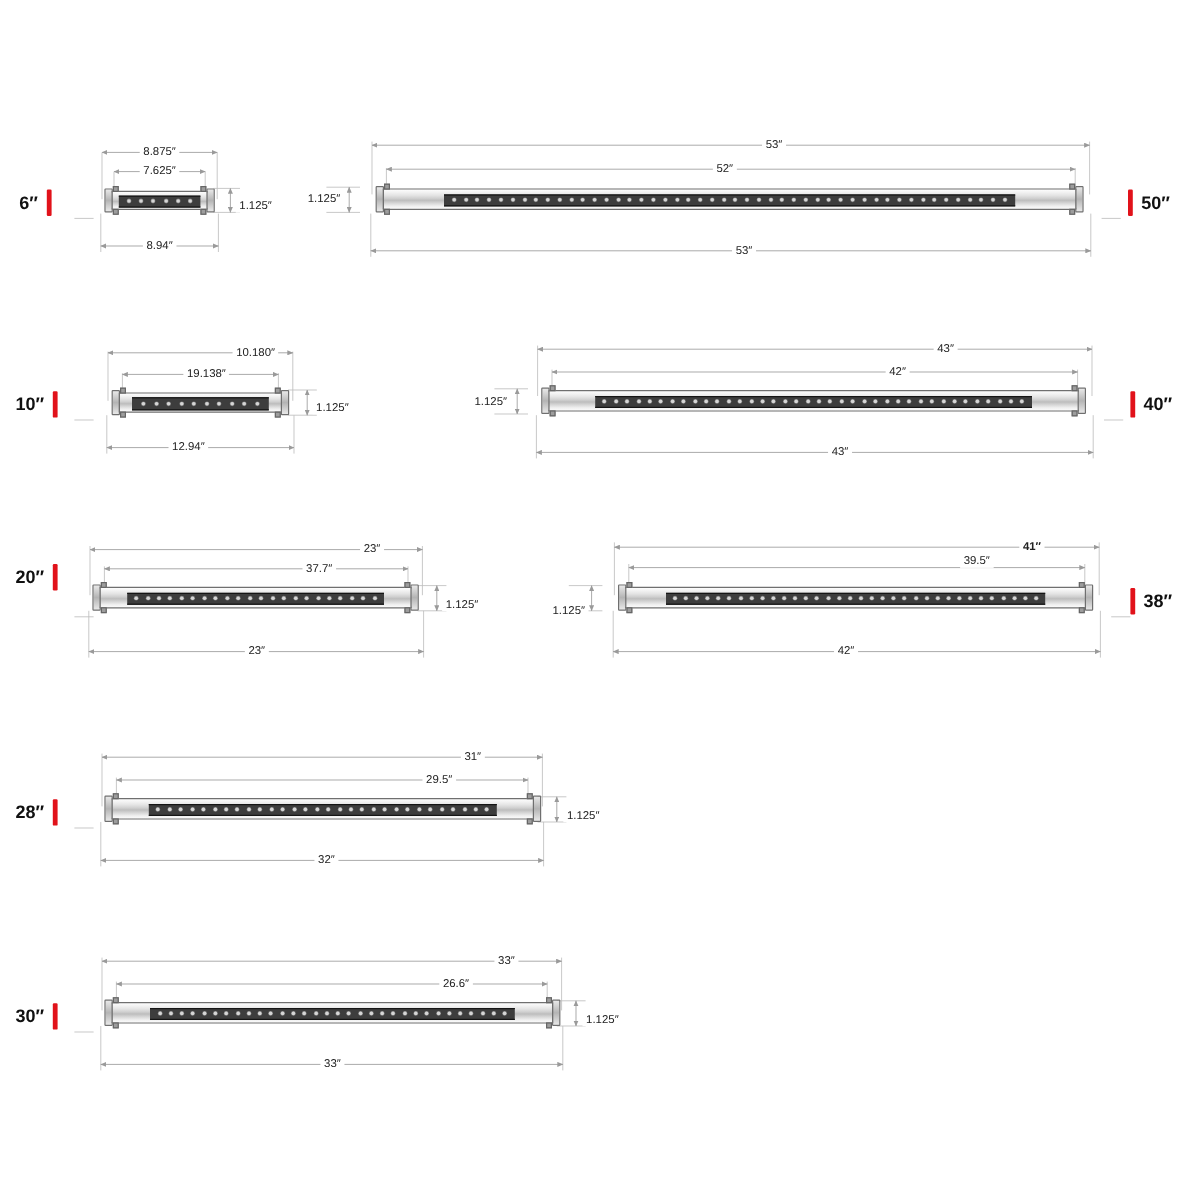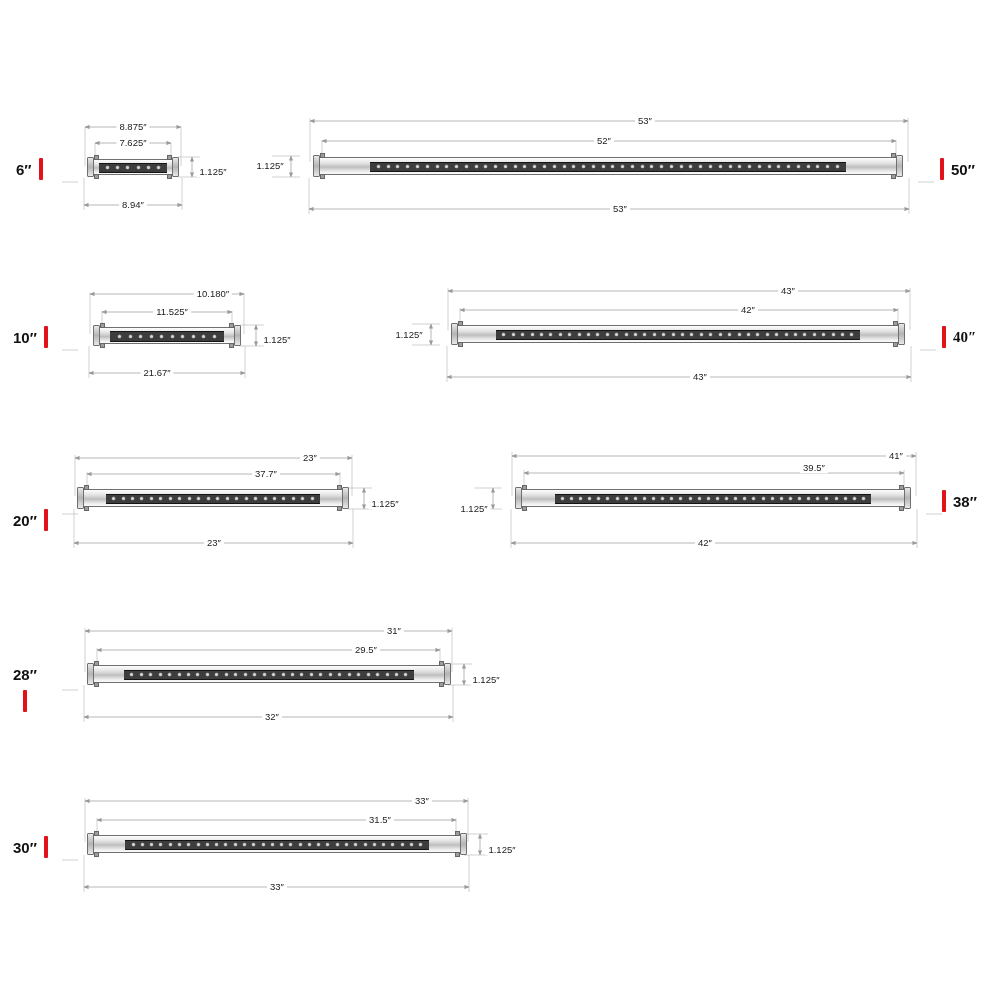--- a/index.html
+++ b/index.html
@@ -384,25 +384,25 @@
       </div>
     </div>
     <div class="end l"></div>
     <div class="end r"></div>
     <div class="bracket tl"></div>
     <div class="bracket tr"></div>
     <div class="bracket bl"></div>
     <div class="bracket br"></div>
   </div>
   <span class="dim-text" style="left:213px; top:294px;">10.180″</span>
-  <span class="dim-text" style="left:172px; top:312px;">11.525″</span>
-  <span class="dim-text" style="left:157px; top:373px;">21.67″</span>
+  <span class="dim-text" style="left:172px; top:312px;">19.138″</span>
+  <span class="dim-text" style="left:157px; top:373px;">12.94″</span>
   <span class="dim-text" style="left:277px; top:340px;">1.125″</span>
 
-  <div class="size-label right" style="left:942px; top:326px;font-family:Liberation Serif, serif;">
+  <div class="size-label right" style="left:942px; top:326px;">
     <span>40″</span>
     <span class="red-bar" style="height:22px;"></span>
   </div>
   <div class="bar" style="left:456px; top:325px; width:444px; height:18px;">
     <div class="body"></div>
     <div class="lens">
       <div class="leds">
         <span class="led"></span>
           <span class="led"></span>
           <span class="led"></span>
@@ -448,21 +448,21 @@
     <div class="bracket tl"></div>
     <div class="bracket tr"></div>
     <div class="bracket bl"></div>
     <div class="bracket br"></div>
   </div>
   <span class="dim-text" style="left:788px; top:291px;">43″</span>
   <span class="dim-text" style="left:748px; top:310px;">42″</span>
   <span class="dim-text" style="left:700px; top:377px;">43″</span>
   <span class="dim-text" style="left:409px; top:335px;">1.125″</span>
 
-  <div class="size-label" style="left:13px; top:509px;text-align:center;">
+  <div class="size-label" style="left:13px; top:470px;text-align:center;">
     <span>20″</span>
     <span class="red-bar" style="height:22px;"></span>
   </div>
   <div class="bar" style="left:82px; top:489px; width:262px; height:18px;">
     <div class="body"></div>
     <div class="lens">
       <div class="leds">
         <span class="led"></span>
           <span class="led"></span>
           <span class="led"></span>
@@ -543,26 +543,26 @@
           <span class="led"></span>
       </div>
     </div>
     <div class="end l"></div>
     <div class="end r"></div>
     <div class="bracket tl"></div>
     <div class="bracket tr"></div>
     <div class="bracket bl"></div>
     <div class="bracket br"></div>
   </div>
-  <span class="dim-text" style="left:896px; top:456px;">41″</span>
+  <span class="dim-text" style="left:860px; top:456px;font-weight:bold;">41″</span>
   <span class="dim-text" style="left:814px; top:468px;">39.5″</span>
   <span class="dim-text" style="left:705px; top:543px;">42″</span>
   <span class="dim-text" style="left:474px; top:509px;">1.125″</span>
 
-  <div class="size-label" style="left:13px; top:666px;flex-direction:column;">
+  <div class="size-label" style="left:13px; top:666px;">
     <span>28″</span>
     <span class="red-bar" style="height:22px;"></span>
   </div>
   <div class="bar" style="left:92px; top:665px; width:354px; height:18px;">
     <div class="body"></div>
     <div class="lens">
       <div class="leds">
         <span class="led"></span>
           <span class="led"></span>
           <span class="led"></span>
@@ -650,17 +650,17 @@
       </div>
     </div>
     <div class="end l"></div>
     <div class="end r"></div>
     <div class="bracket tl"></div>
     <div class="bracket tr"></div>
     <div class="bracket bl"></div>
     <div class="bracket br"></div>
   </div>
   <span class="dim-text" style="left:422px; top:801px;">33″</span>
-  <span class="dim-text" style="left:380px; top:820px;">31.5″</span>
+  <span class="dim-text" style="left:380px; top:820px;">26.6″</span>
   <span class="dim-text" style="left:277px; top:887px;">33″</span>
   <span class="dim-text" style="left:502px; top:850px;">1.125″</span>
 
 </div>
 
 </body></html>

